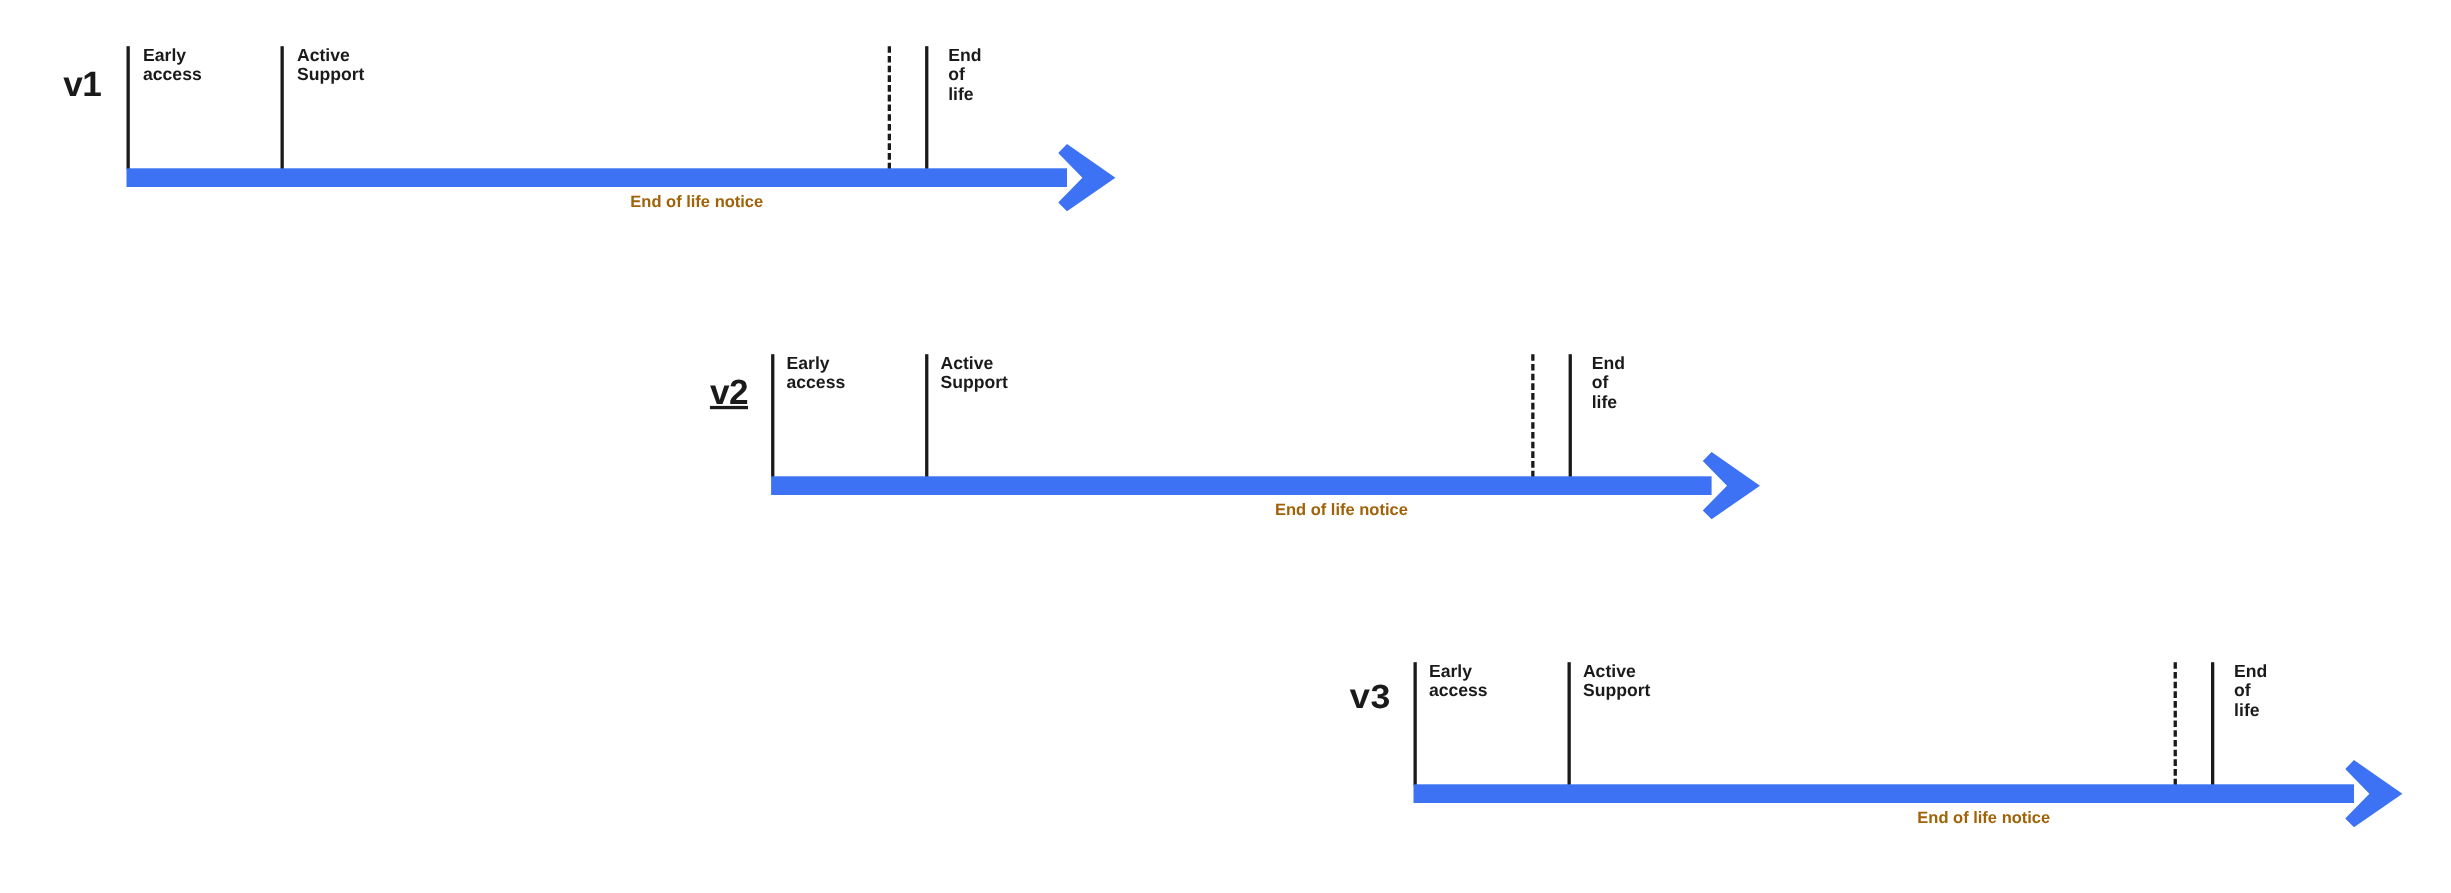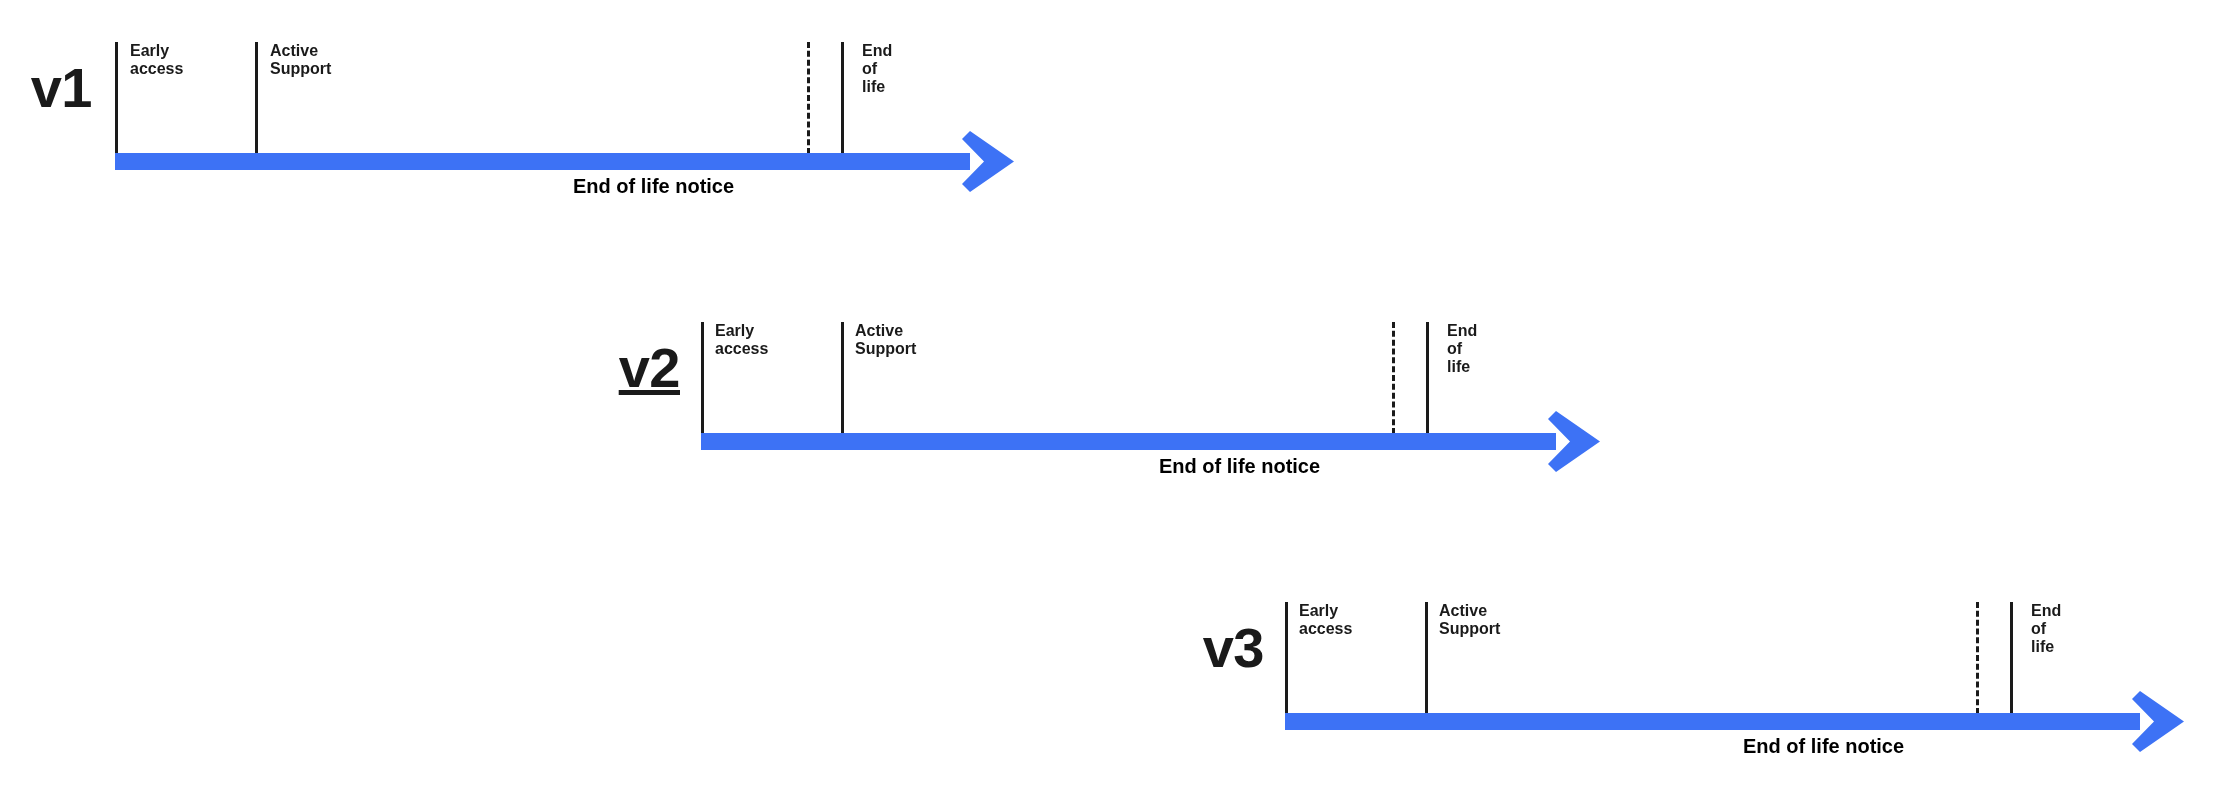--- a/index.html
+++ b/index.html
@@ -24,21 +24,21 @@
   
   .timeline-row {
     position: absolute;
     top: 0;
     left: 0;
   }
 
   
   .version-label {
     position: absolute;
-    font-size: 56px;
+    font-size: 32px;
     font-weight: 700;
     color: #1a1a1a;
     letter-spacing: -0.5px;
     line-height: 1;
     white-space: nowrap;
     text-align: right;
   }
 
   
   .phase-divider {
@@ -58,23 +58,23 @@
     font-size: 16px;
     font-weight: 700;
     color: #1a1a1a;
     line-height: 1.12;
     white-space: pre-line;
   }
 
   
   .notice-label {
     position: absolute;
-    font-size: 20px;
+    font-size: 15px;
     font-weight: 700;
-    color: #000000;
+    color: #a16207;
     line-height: 1;
     white-space: nowrap;
   }
 
   
   .timeline-bar {
     position: absolute;
     height: 17px;
   }
 
@@ -140,21 +140,21 @@
 
     <svg class="arrow-head" style="left:1548px; top:411px;" width="60" height="61" viewBox="0 0 60 61">
       <path d="M 8 0 L 0 8 L 22 30.5 L 0 53 L 8 61 L 52 30.5 Z" fill="#3d72f5"></path>
     </svg>
 
     <div class="notice-label" style="left:1159px; top:456px;">End of life notice</div>
   </div>
 
   <div class="timeline-row">
 
-    <div class="version-label" style="left:1192px; top:620px; width:72px;">v3</div>
+    <div class="version-label" style="left:1192px; top:620px; width:72px;font-family:Liberation Mono, monospace;">v3</div>
 
     <div class="phase-label" style="left:1299px; top:602px;">Early
 access</div>
 
     <div class="phase-label" style="left:1439px; top:602px;">Active Support</div>
 
     <div class="phase-label" style="left:2031px; top:602px;">End of life</div>
 
     <div class="phase-divider" style="left:1285px; top:602px; height:112px;"></div>
 

